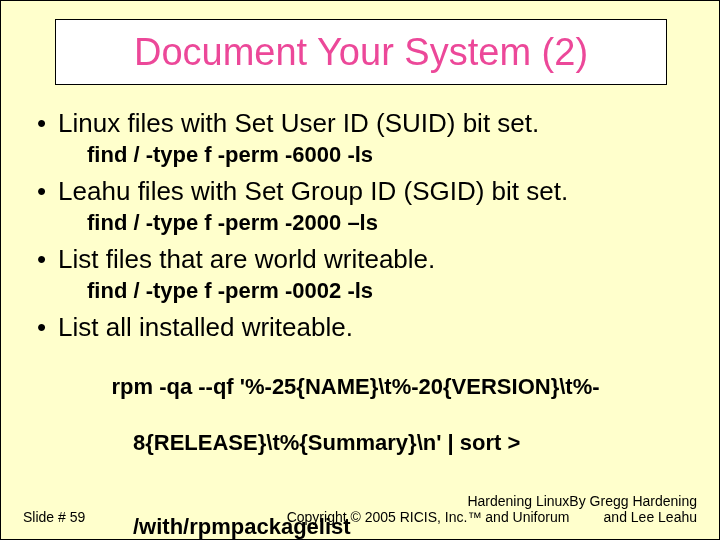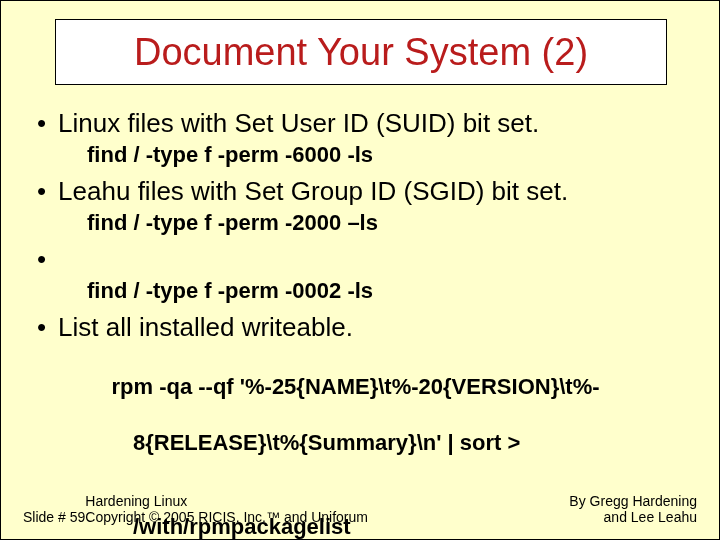--- a/index.html
+++ b/index.html
@@ -19,21 +19,21 @@
     background: #fff;
     border: 1px solid #000;
     display: flex;
     align-items: center;
     justify-content: center;
   }
   .title-box h1 {
     font-family: Arial, Helvetica, sans-serif;
     font-weight: 400;
     font-size: 38px;
-    color: #b91c1c;
+    color: #ec4899;
     white-space: nowrap;
   }
   .content {
     position: absolute;
     top: 100px;
     left: 30px;
     right: 30px;
   }
   .bullet {
     display: flex;
@@ -72,21 +72,21 @@
     position: absolute;
     bottom: 14px;
     left: 22px;
     right: 22px;
     display: flex;
     justify-content: space-between;
     align-items: flex-end;
     font-size: 14px;
     color: #000;
   }
-  .footer .center { text-align: left; flex: 1; }
+  .footer .center { text-align: right; flex: 1; }
   .footer .left { text-align: left; white-space: nowrap; }
   .footer .right { text-align: right; white-space: nowrap; }
 </style>
 </head>
 <body>
 
 <div class="title-box">
   <h1>Document Your System (2)</h1>
 </div>
 
@@ -99,20 +99,21 @@
   <div class="cmd">find / -type f -perm -6000 -ls</div>
 
   <div class="bullet">
     <span class="dot">•</span>
     <span class="text">Leahu files with Set Group ID (SGID) bit set.</span>
   </div>
   <div class="cmd">find / -type f -perm -2000 –ls</div>
 
   <div class="bullet">
     <span class="dot">•</span>
+    <span class="text">List files that are world writeable.</span>
   </div>
   <div class="cmd">find / -type f -perm -0002 -ls</div>
 
   <div class="bullet">
     <span class="dot">•</span>
     <span class="text">List all installed writeable.</span>
   </div>
   <div class="cmd long">
     <span>rpm -qa --qf '%-25{NAME}\t%-20{VERSION}\t%-</span>
     <span class="cont">8{RELEASE}\t%{Summary}\n' | sort &gt;</span>

